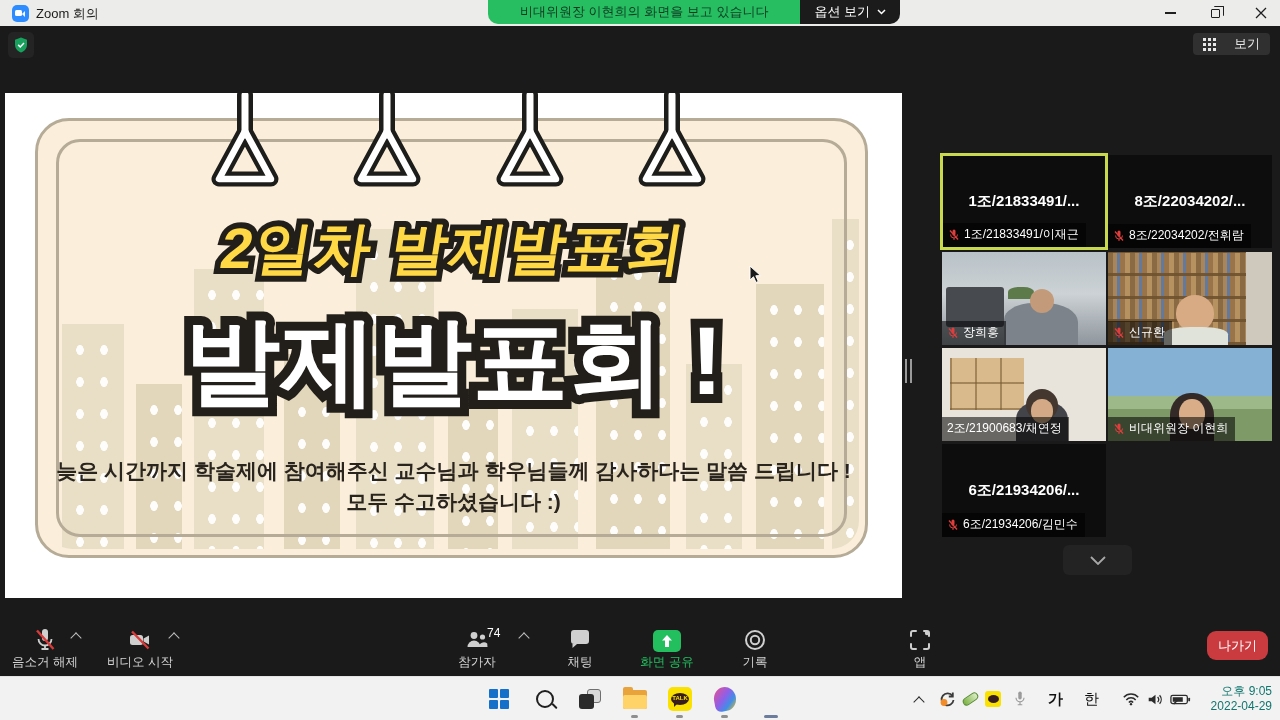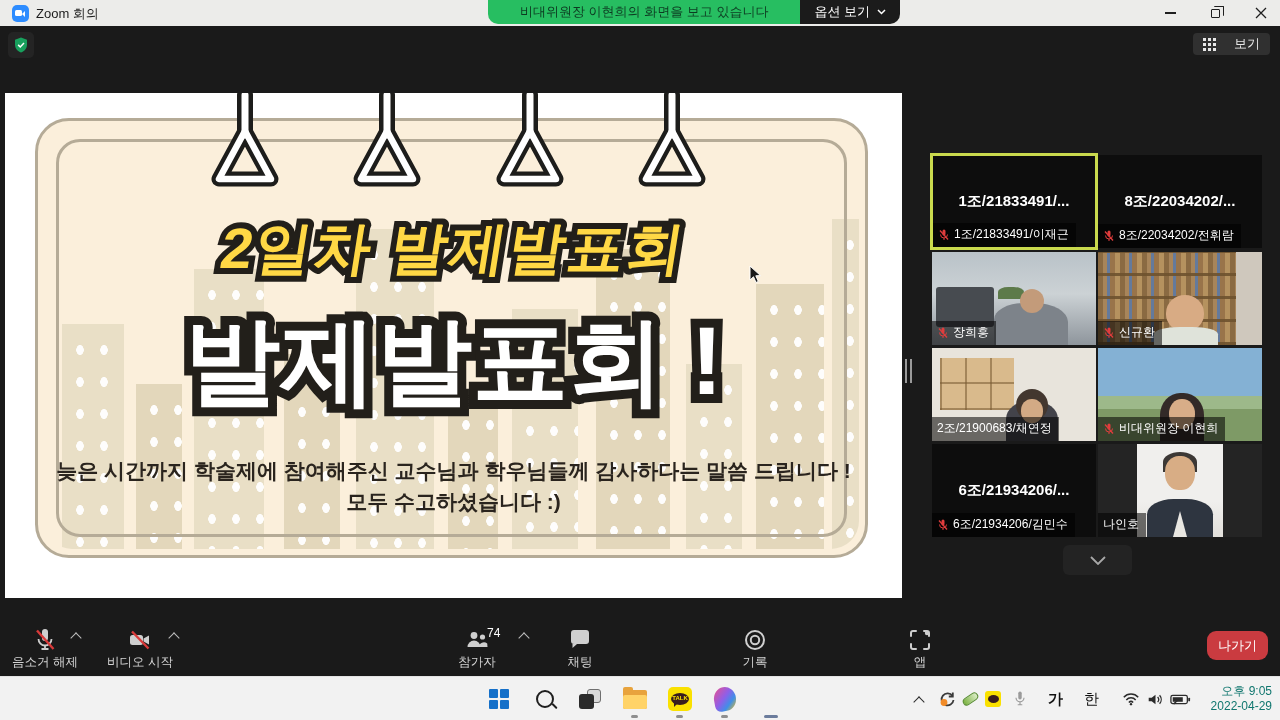--- a/index.html
+++ b/index.html
@@ -42,21 +42,21 @@
                 font-size:96px; font-weight:bold; color:#ffffff;
                 -webkit-text-stroke:18px #221f1a; paint-order:stroke fill; }
   .slide-body { position:absolute; left:0; top:362px; width:100%; text-align:center; z-index:3;
                 font-size:21px; line-height:31px; font-weight:bold; color:#2a241e; }
   .cursor { position:absolute; left:744px; top:172px; z-index:9; }
 
   .drag-handle { position:absolute; left:905px; top:333px; width:10px; height:24px; display:flex; gap:3px; }
   .drag-handle span { width:2px; height:24px; background:#9a9a9a; }
 
   
-  .tile { position:absolute; width:164px; height:93px; background:#0d0d0d; overflow:hidden; }
+  .tile { position:absolute; width:164px; height:93px; background:#0d0d0d; overflow:hidden;margin-left:10px; }
   .tile.active { border:3px solid #c9d94d; }
   .center-name { display:flex; align-items:center; justify-content:center; height:100%; color:#fff; font-weight:bold; font-size:15px; }
   .name-label { position:absolute; left:0; bottom:0; max-width:100%; background:rgba(0,0,0,.55); color:#fff; font-size:12px; padding:3px 7px 4px 5px; display:flex; align-items:center; gap:4px; white-space:nowrap; }
   .micoff { flex:0 0 auto; }
   .chev-btn { position:absolute; left:1063px; top:519px; width:69px; height:30px; background:#232323; border-radius:6px; display:flex; align-items:center; justify-content:center; }
 
   
   .scene { position:absolute; inset:0; }
   .v-jang { background:linear-gradient(180deg,#b9c2c8 0%,#ccd2d5 45%,#8e959c 100%); }
   .v-jang .furn { position:absolute; left:4px; bottom:18px; width:58px; height:40px; background:#474b50; border-radius:3px; }
@@ -343,31 +343,20 @@
     <div class="name-label">
       <svg class="micoff" width="12" height="12" viewBox="0 0 24 24">
           <path d="M9 4a3 3 0 0 1 6 0v6a3 3 0 0 1-6 0z" fill="#e03d3d"></path>
           <path d="M5 11a7 7 0 0 0 14 0" stroke="#e03d3d" stroke-width="2" fill="none"></path>
           <path d="M12 18v4" stroke="#e03d3d" stroke-width="2"></path>
           <path d="M4 3 20 21" stroke="#e03d3d" stroke-width="2.6"></path>
         </svg>
       <span>6조/21934206/김민수</span>
     </div>
   </div>
-  <div class="tile photo-tile" style="left:1098px;top:418px">
-    <div class="photo">
-        <div class="hair3"></div>
-        <div class="face3"></div>
-        <div class="suit3"></div>
-        <div class="shirt3"></div>
-      </div>
-    <div class="name-label">
-      <span>나인호</span>
-    </div>
-  </div>
 
   <div class="chev-btn">
     <svg width="16" height="9" viewBox="0 0 16 9">
         <path d="M1 1 L8 8 L15 1" stroke="#a8a8a8" stroke-width="1.8" fill="none"></path>
       </svg>
   </div>
 
   <div class="ztool">
     <div class="tb-item" style="left:3px">
       <div class="ic">
@@ -410,20 +399,30 @@
 
     <div class="tb-item" style="left:538px">
       <div class="ic">
         <svg width="24" height="24" viewBox="0 0 24 24">
           <path d="M3 5 a3 3 0 0 1 3-3 h12 a3 3 0 0 1 3 3 v8 a3 3 0 0 1 -3 3 h-9 l-4.5 4 v-4 H6 a3 3 0 0 1 -3 -3 Z" fill="#cfcfcf"></path>
         </svg>
       </div>
       <div class="lbl">채팅</div>
     </div>
 
+    <div class="tb-item" style="left:625px">
+      <div class="ic">
+        <div class="share-ic">
+          <svg width="12" height="14" viewBox="0 0 12 14">
+              <path d="M6 1 L11 6.5 H8 V13 H4 V6.5 H1 Z" fill="#fff"></path>
+            </svg>
+        </div>
+      </div>
+      <div class="lbl green-lbl">화면 공유</div>
+    </div>
 
     <div class="tb-item" style="left:713px">
       <div class="ic">
         <svg width="24" height="24" viewBox="0 0 24 24">
           <circle cx="12" cy="12" r="9" stroke="#cfcfcf" stroke-width="2" fill="none"></circle>
           <circle cx="12" cy="12" r="4.2" stroke="#cfcfcf" stroke-width="2" fill="none"></circle>
         </svg>
       </div>
       <div class="lbl">기록</div>
     </div>

